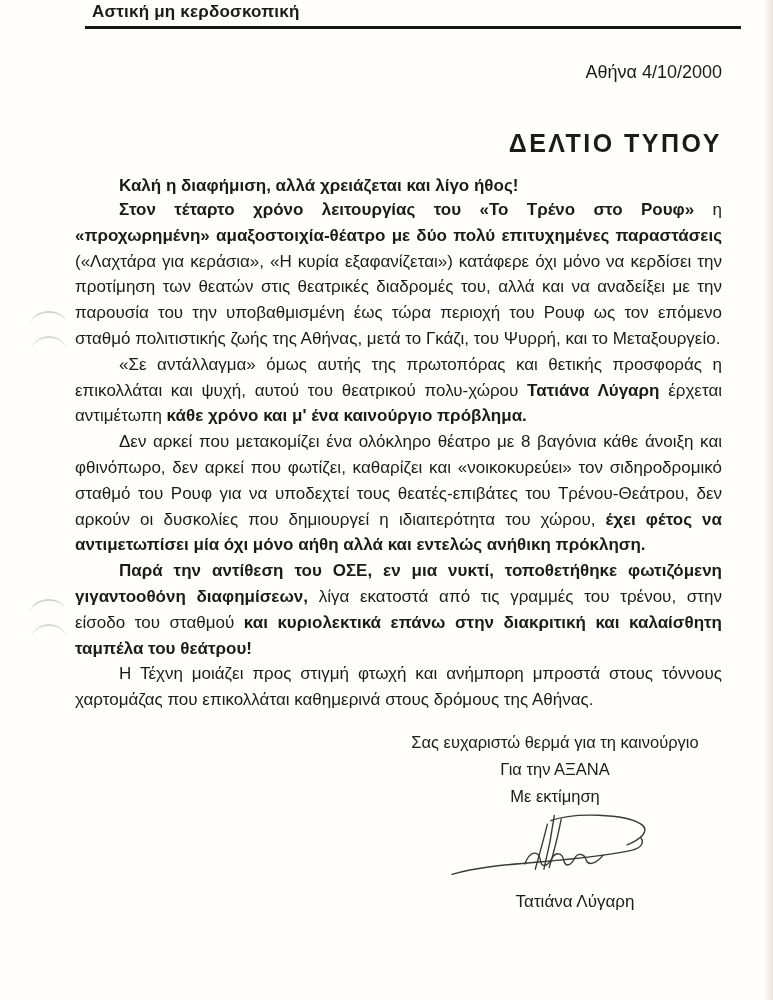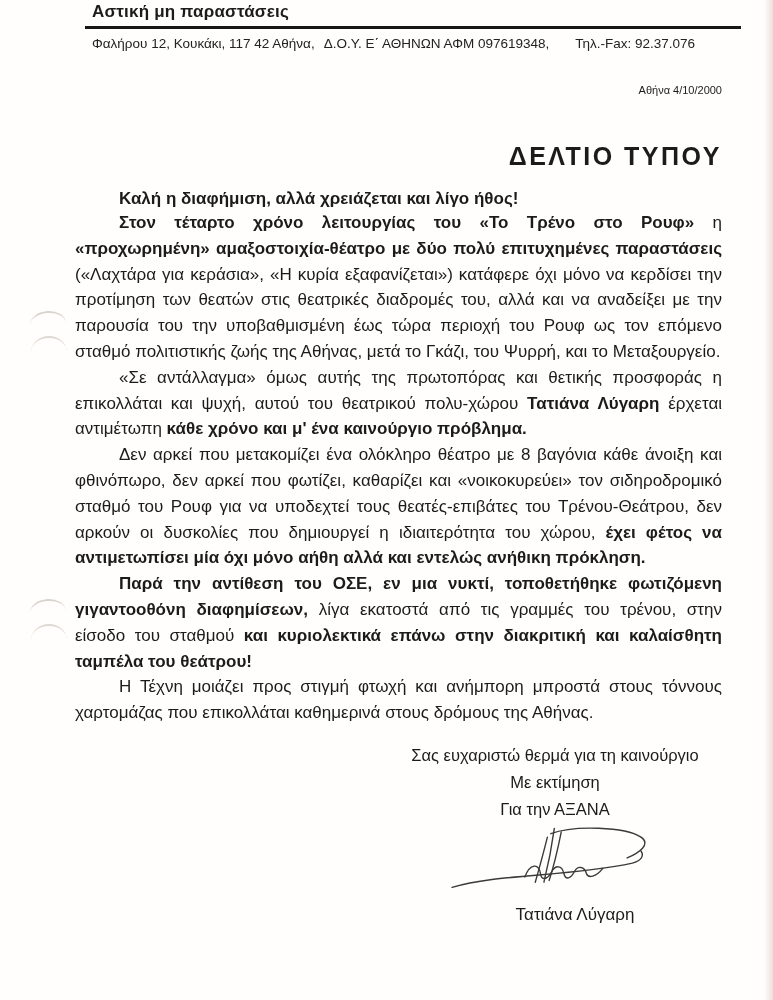--- a/index.html
+++ b/index.html
@@ -13,68 +13,63 @@
     background:linear-gradient(to left, rgba(222,198,194,0.55), rgba(222,198,194,0));
     pointer-events:none;
   }
   .content{padding:2px 51px 0 75px;}
   
   .org-type{font-size:17px;font-weight:bold;margin-left:17px;letter-spacing:.2px;}
   .head-rule{height:3px;background:#161616;margin:4px 0 0 10px;width:656px;}
   .addr{margin:7px 0 0 17px;font-size:13.5px;display:flex;white-space:nowrap;color:#222;}
   .addr .tax{margin-left:9px;}
   .addr .tel{margin-left:26px;}
-  .date{ text-align:right;margin-top:33px;font-size:11px;}
+  .date{ text-align:right;margin-top:33px;font-size:18px;}
   
   .title{text-align:right;margin:46px 0 0 0;font-size:25px;font-weight:bold;letter-spacing:2.5px;}
   .lead{margin:18px 0 0 0;font-weight:bold;font-size:17px;text-indent:44px;}
   .body{margin-top:1px;}
   .body p{margin:0;font-size:17px;line-height:25.8px;text-align:justify;text-indent:44px;}
   .b{font-weight:bold;}
   
   .closing{margin:16px 0 0 315px;width:330px;text-align:center;font-size:16.5px;line-height:27px;}
   .sig-wrap{margin:2px 0 0 330px;width:290px;height:78px;}
   .signer{margin:2px 0 0 355px;width:290px;text-align:center;font-size:17px;}
   
   .arc{position:absolute;width:36px;height:24px;border:0;border-top:2px solid #d8d4cd;border-radius:50%;}
 </style>
 </head>
 <body>
 
 <div class="page">
   <div class="content">
 
     <header>
-      <div class="org-type">Αστική μη παραστάσεις</div>
+      <div class="org-type">Αστική μη κερδοσκοπική</div>
       <div class="head-rule"></div>
-      <div class="addr">
-          <span>Φαλήρου 12, Κουκάκι, 117 42 Αθήνα,</span>
-          <span class="tax">Δ.Ο.Υ. Ε΄ ΑΘΗΝΩΝ ΑΦΜ 097619348,</span>
-          <span class="tel">Τηλ.-Fax: 92.37.076</span>
-        </div>
     </header>
 
     <div class="date">Αθήνα 4/10/2000</div>
 
     <h1 class="title">ΔΕΛΤΙΟ ΤΥΠΟΥ</h1>
 
     <p class="lead b">Καλή η διαφήμιση, αλλά χρειάζεται και λίγο ήθος!</p>
 
     <div class="body">
       <p><span class="b">Στον τέταρτο χρόνο λειτουργίας του «Το Τρένο στο Ρουφ»</span><span> η </span><span class="b">«προχωρημένη» αμαξοστοιχία-θέατρο με δύο πολύ επιτυχημένες παραστάσεις</span><span> («Λαχτάρα για κεράσια», «Η κυρία εξαφανίζεται») κατάφερε όχι μόνο να κερδίσει την προτίμηση των θεατών στις θεατρικές διαδρομές του, αλλά και να αναδείξει με την παρουσία του την υποβαθμισμένη έως τώρα περιοχή του Ρουφ ως τον επόμενο σταθμό πολιτιστικής ζωής της Αθήνας, μετά το Γκάζι, του Ψυρρή, και το Μεταξουργείο.</span></p>
       <p><span>«Σε αντάλλαγμα» όμως αυτής της πρωτοπόρας και θετικής προσφοράς η επικολλάται και ψυχή, αυτού του θεατρικού πολυ-χώρου </span><span class="b">Τατιάνα Λύγαρη</span><span> έρχεται αντιμέτωπη </span><span class="b">κάθε χρόνο και μ' ένα καινούργιο πρόβλημα.</span></p>
       <p><span>Δεν αρκεί που μετακομίζει ένα ολόκληρο θέατρο με 8 βαγόνια κάθε άνοιξη και φθινόπωρο, δεν αρκεί που φωτίζει, καθαρίζει και «νοικοκυρεύει» τον σιδηροδρομικό σταθμό του Ρουφ για να υποδεχτεί τους θεατές-επιβάτες του Τρένου-Θεάτρου, δεν αρκούν οι δυσκολίες που δημιουργεί η ιδιαιτερότητα του χώρου, </span><span class="b">έχει φέτος να αντιμετωπίσει μία όχι μόνο αήθη αλλά και εντελώς ανήθικη πρόκληση.</span></p>
       <p><span class="b">Παρά την αντίθεση του ΟΣΕ, εν μια νυκτί, τοποθετήθηκε φωτιζόμενη γιγαντοοθόνη διαφημίσεων,</span><span> λίγα εκατοστά από τις γραμμές του τρένου, στην είσοδο του σταθμού </span><span class="b">και κυριολεκτικά επάνω στην διακριτική και καλαίσθητη ταμπέλα του θεάτρου!</span></p>
       <p><span>Η Τέχνη μοιάζει προς στιγμή φτωχή και ανήμπορη μπροστά στους τόννους χαρτομάζας που επικολλάται καθημερινά στους δρόμους της Αθήνας.</span></p>
     </div>
 
     <div class="closing">
       <div>Σας ευχαριστώ θερμά για τη καινούργιο</div>
+      <div>Για την ΑΞΑΝΑ</div>
       <div>Με εκτίμηση</div>
-      <div>Για την ΑΞΑΝΑ</div>
     </div>
 
     <div class="sig-wrap">
       <svg width="290" height="78" viewBox="0 0 290 90" fill="none" stroke="#3a3a3a" stroke-width="1.6" stroke-linecap="round">
         <path d="M142,14 C138,30 132,52 128,66"></path>
         <path d="M150,4 C147,26 142,50 138,66"></path>
         <path d="M158,8 C154,28 148,52 144,64"></path>
         <path d="M146,10 C172,0 232,2 250,14 C262,22 248,32 234,38"></path>
         <path d="M116,60 C122,44 132,44 134,56 C135,64 141,64 147,54 C151,46 159,46 161,56 C163,64 169,62 173,54 C177,46 185,48 187,56 C189,62 198,60 206,50"></path>
         <path d="M32,72 C84,56 166,60 240,44 C250,41 254,36 250,30"></path>

